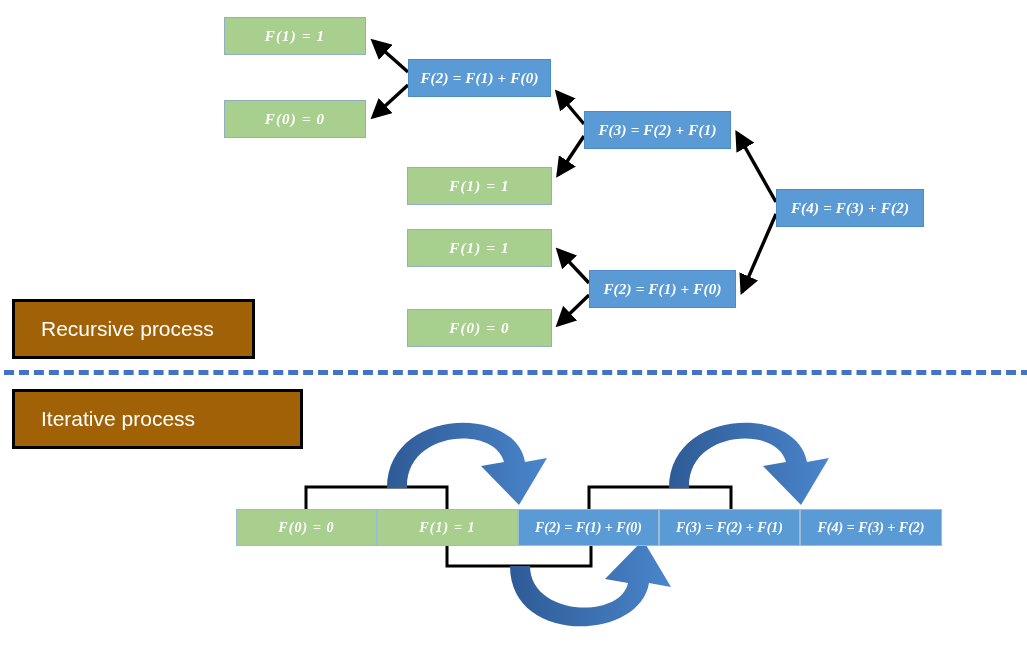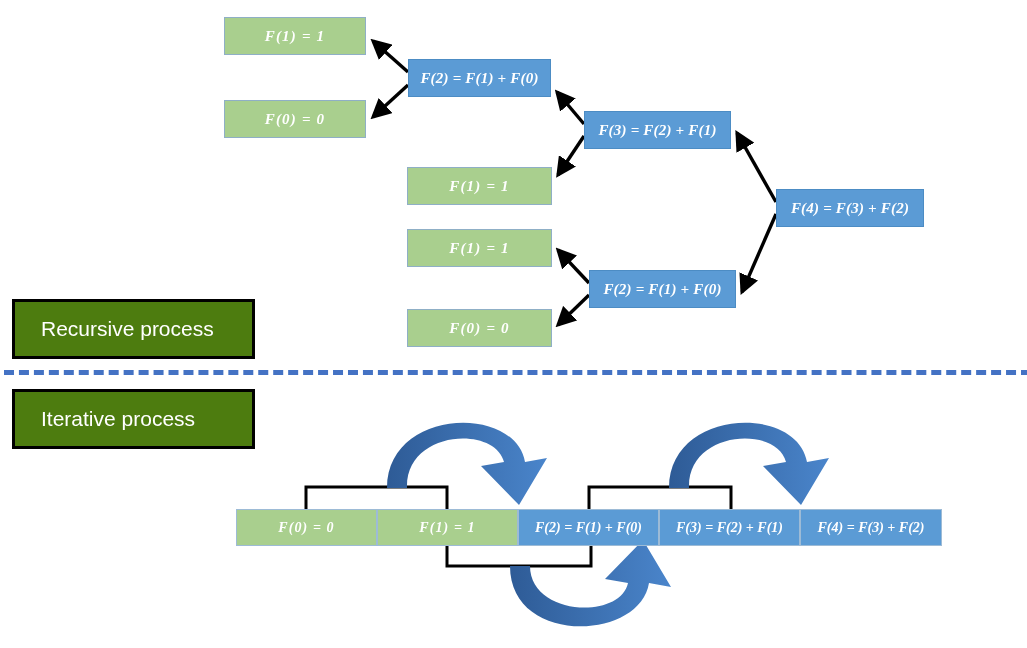--- a/index.html
+++ b/index.html
@@ -44,21 +44,21 @@
     font-style:italic;font-weight:bold;
     white-space:nowrap;
     top:509px;height:37px;
   }
   .cell.green{background:#A9CF8E;border:1px solid #9DBBD6;font-size:14px;letter-spacing:1.1px;}
   .cell.blue{background:#5B9BD5;border:1px solid #9DBBD6;font-size:14px;}
 
   .tag{
     position:absolute;
     box-sizing:border-box;
-    background:#4d7c0f;
+    background:#a16207;
     border:3px solid #000000;
     color:#ffffff;
     display:flex;align-items:center;
     padding-left:26px;
     font-size:21px;
     font-family:"Liberation Sans", sans-serif;
   }
 
   .divider{
     position:absolute;
@@ -119,21 +119,21 @@
   <div class="node green" style="left:403px;top:167px;width:145px;height:38px;">F(1)  =  1</div>
   <div class="node green" style="left:403px;top:229px;width:145px;height:38px;">F(1)  =  1</div>
   <div class="node green" style="left:403px;top:309px;width:145px;height:38px;">F(0)  =  0</div>
   <div class="node blue" style="left:585px;top:270px;width:147px;height:38px;">F(2) = F(1) + F(0)</div>
   <div class="node blue" style="left:772px;top:189px;width:148px;height:38px;">F(4) = F(3) + F(2)</div>
 
   <div class="tag" style="left:8px;top:299px;width:243px;height:60px;">Recursive process</div>
 
   <div class="divider"></div>
 
-  <div class="tag" style="left:8px;top:389px;width:243px;height:60px;">Iterative process</div>
+  <div class="tag" style="left:8px;top:389px;width:291px;height:60px;">Iterative process</div>
 
   <div class="cell green" style="left:232px;width:141px;">F(0)  =  0</div>
   <div class="cell green" style="left:373px;width:141px;">F(1)  =  1</div>
   <div class="cell blue" style="left:514px;width:141px;">F(2) = F(1) + F(0)</div>
   <div class="cell blue" style="left:655px;width:141px;">F(3) = F(2) + F(1)</div>
   <div class="cell blue" style="left:796px;width:142px;">F(4) = F(3) + F(2)</div>
 
 </div>
 
 </body></html>

